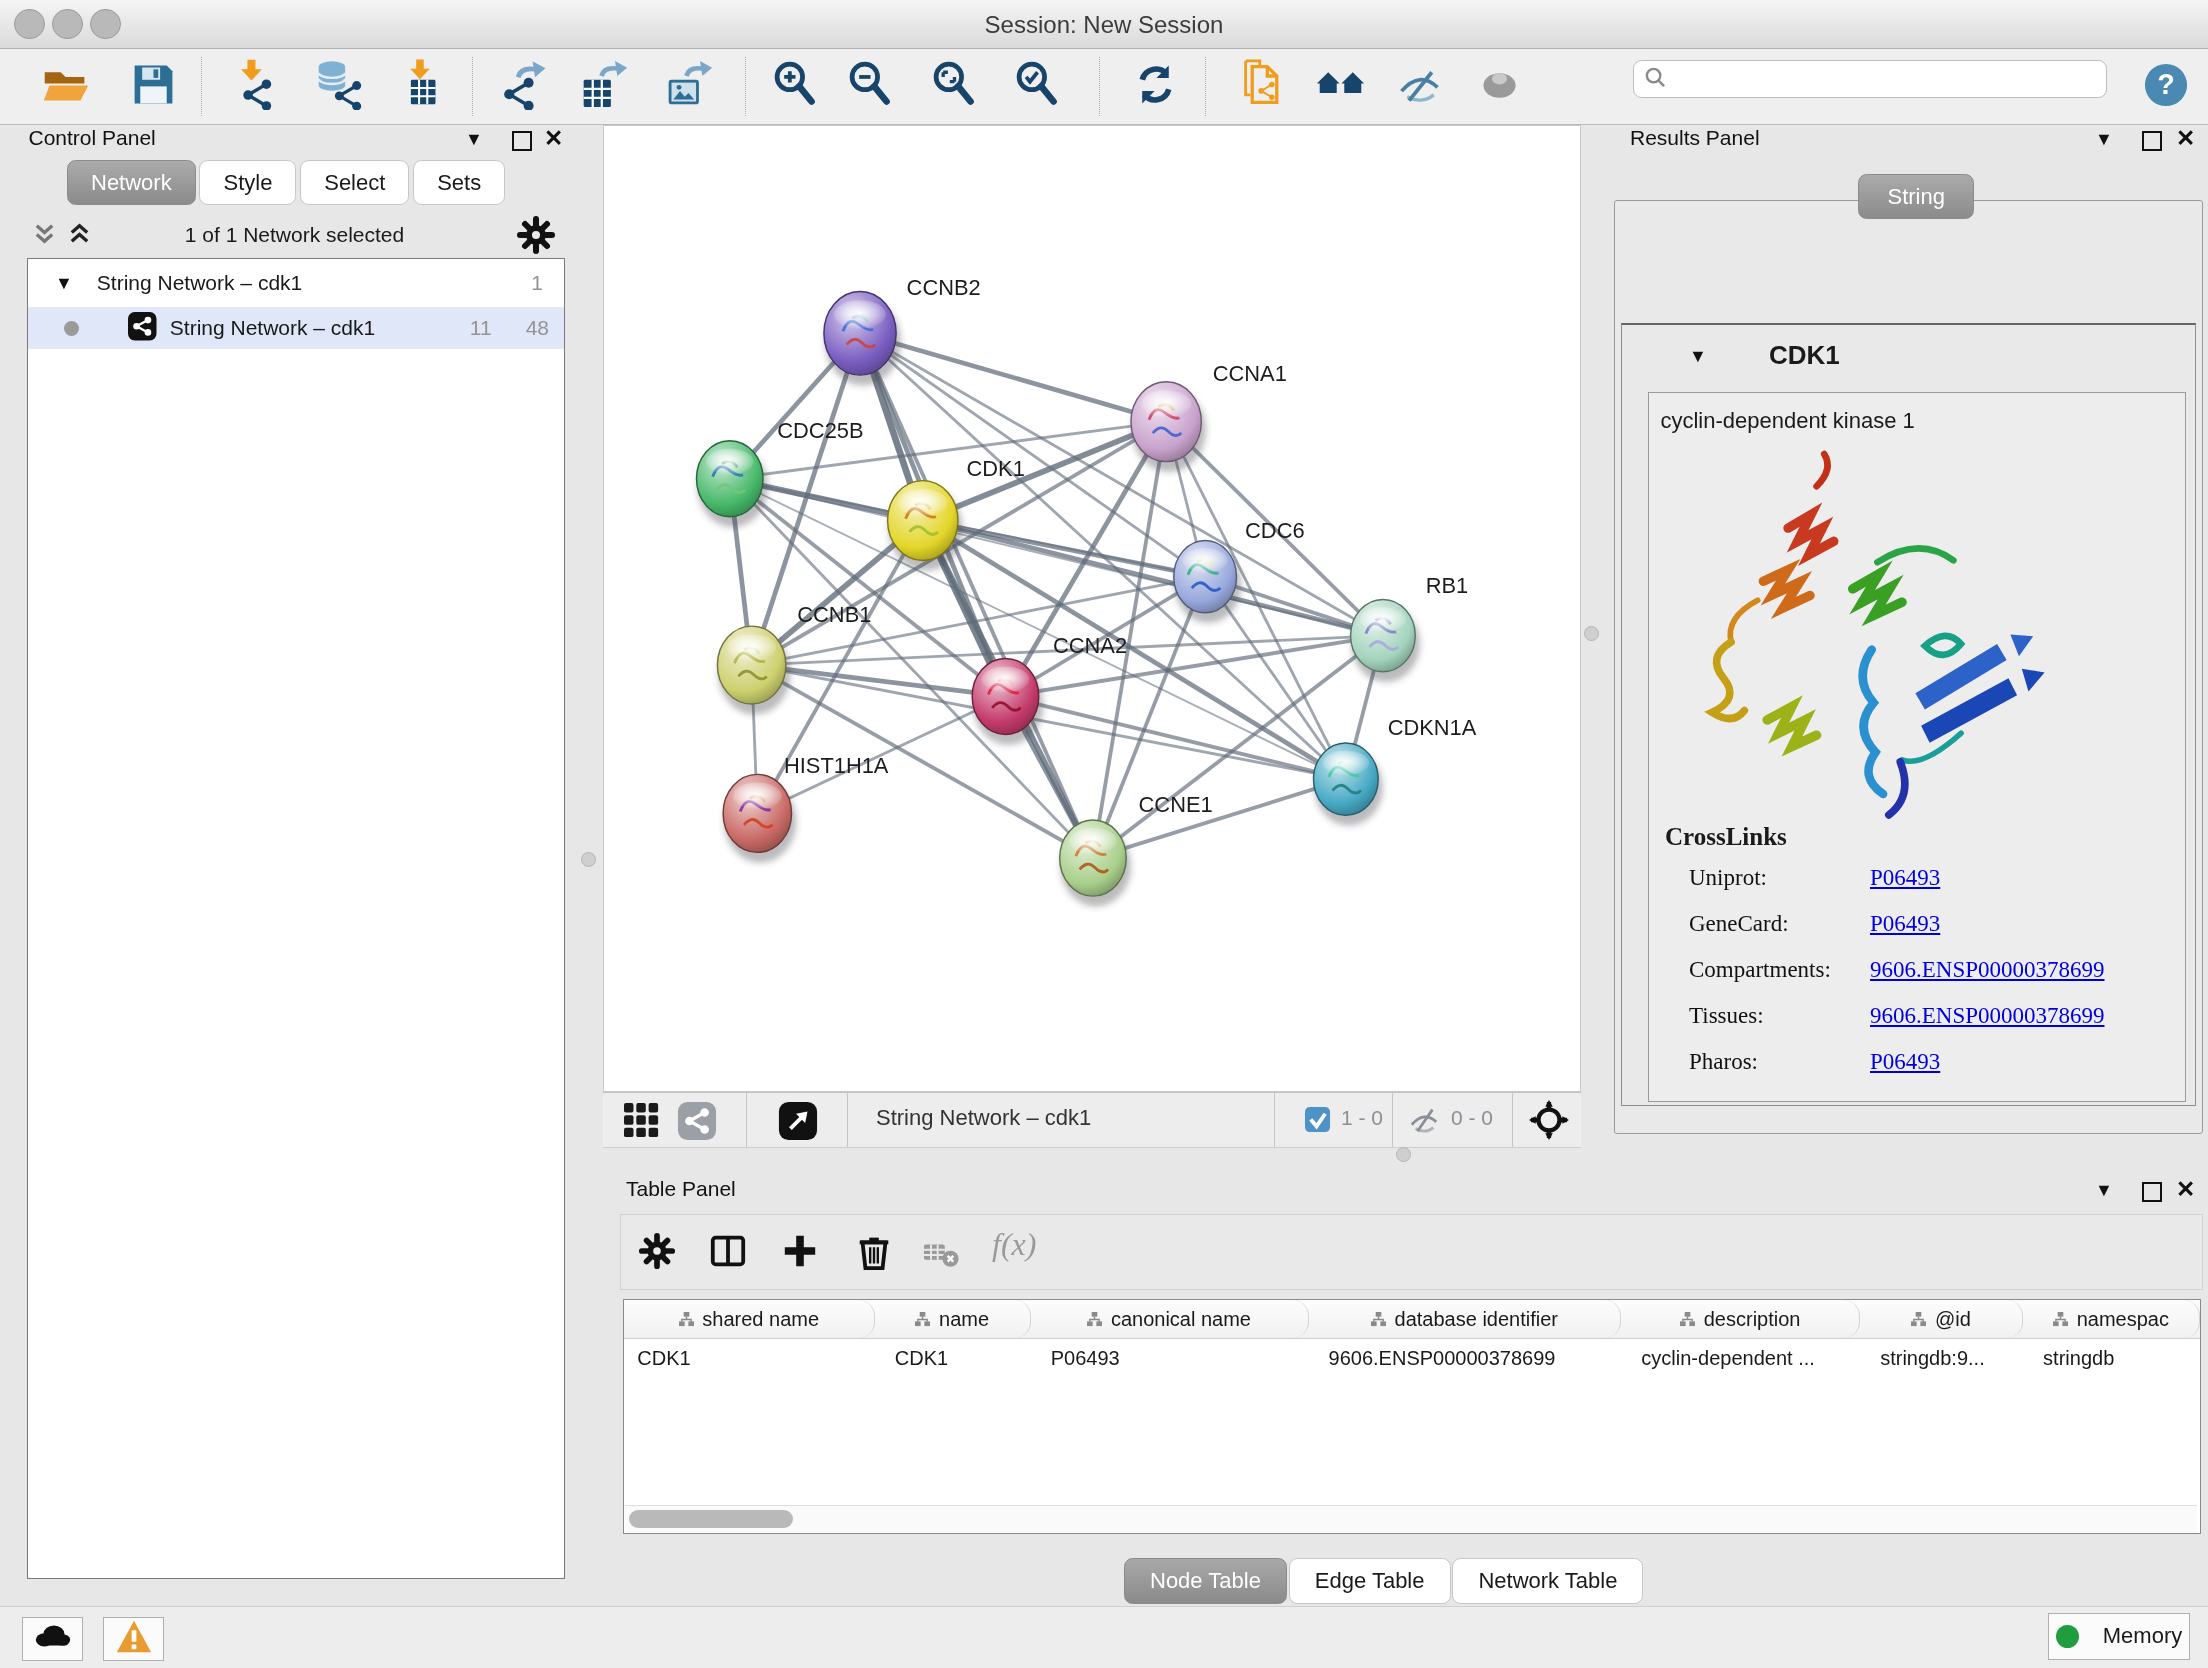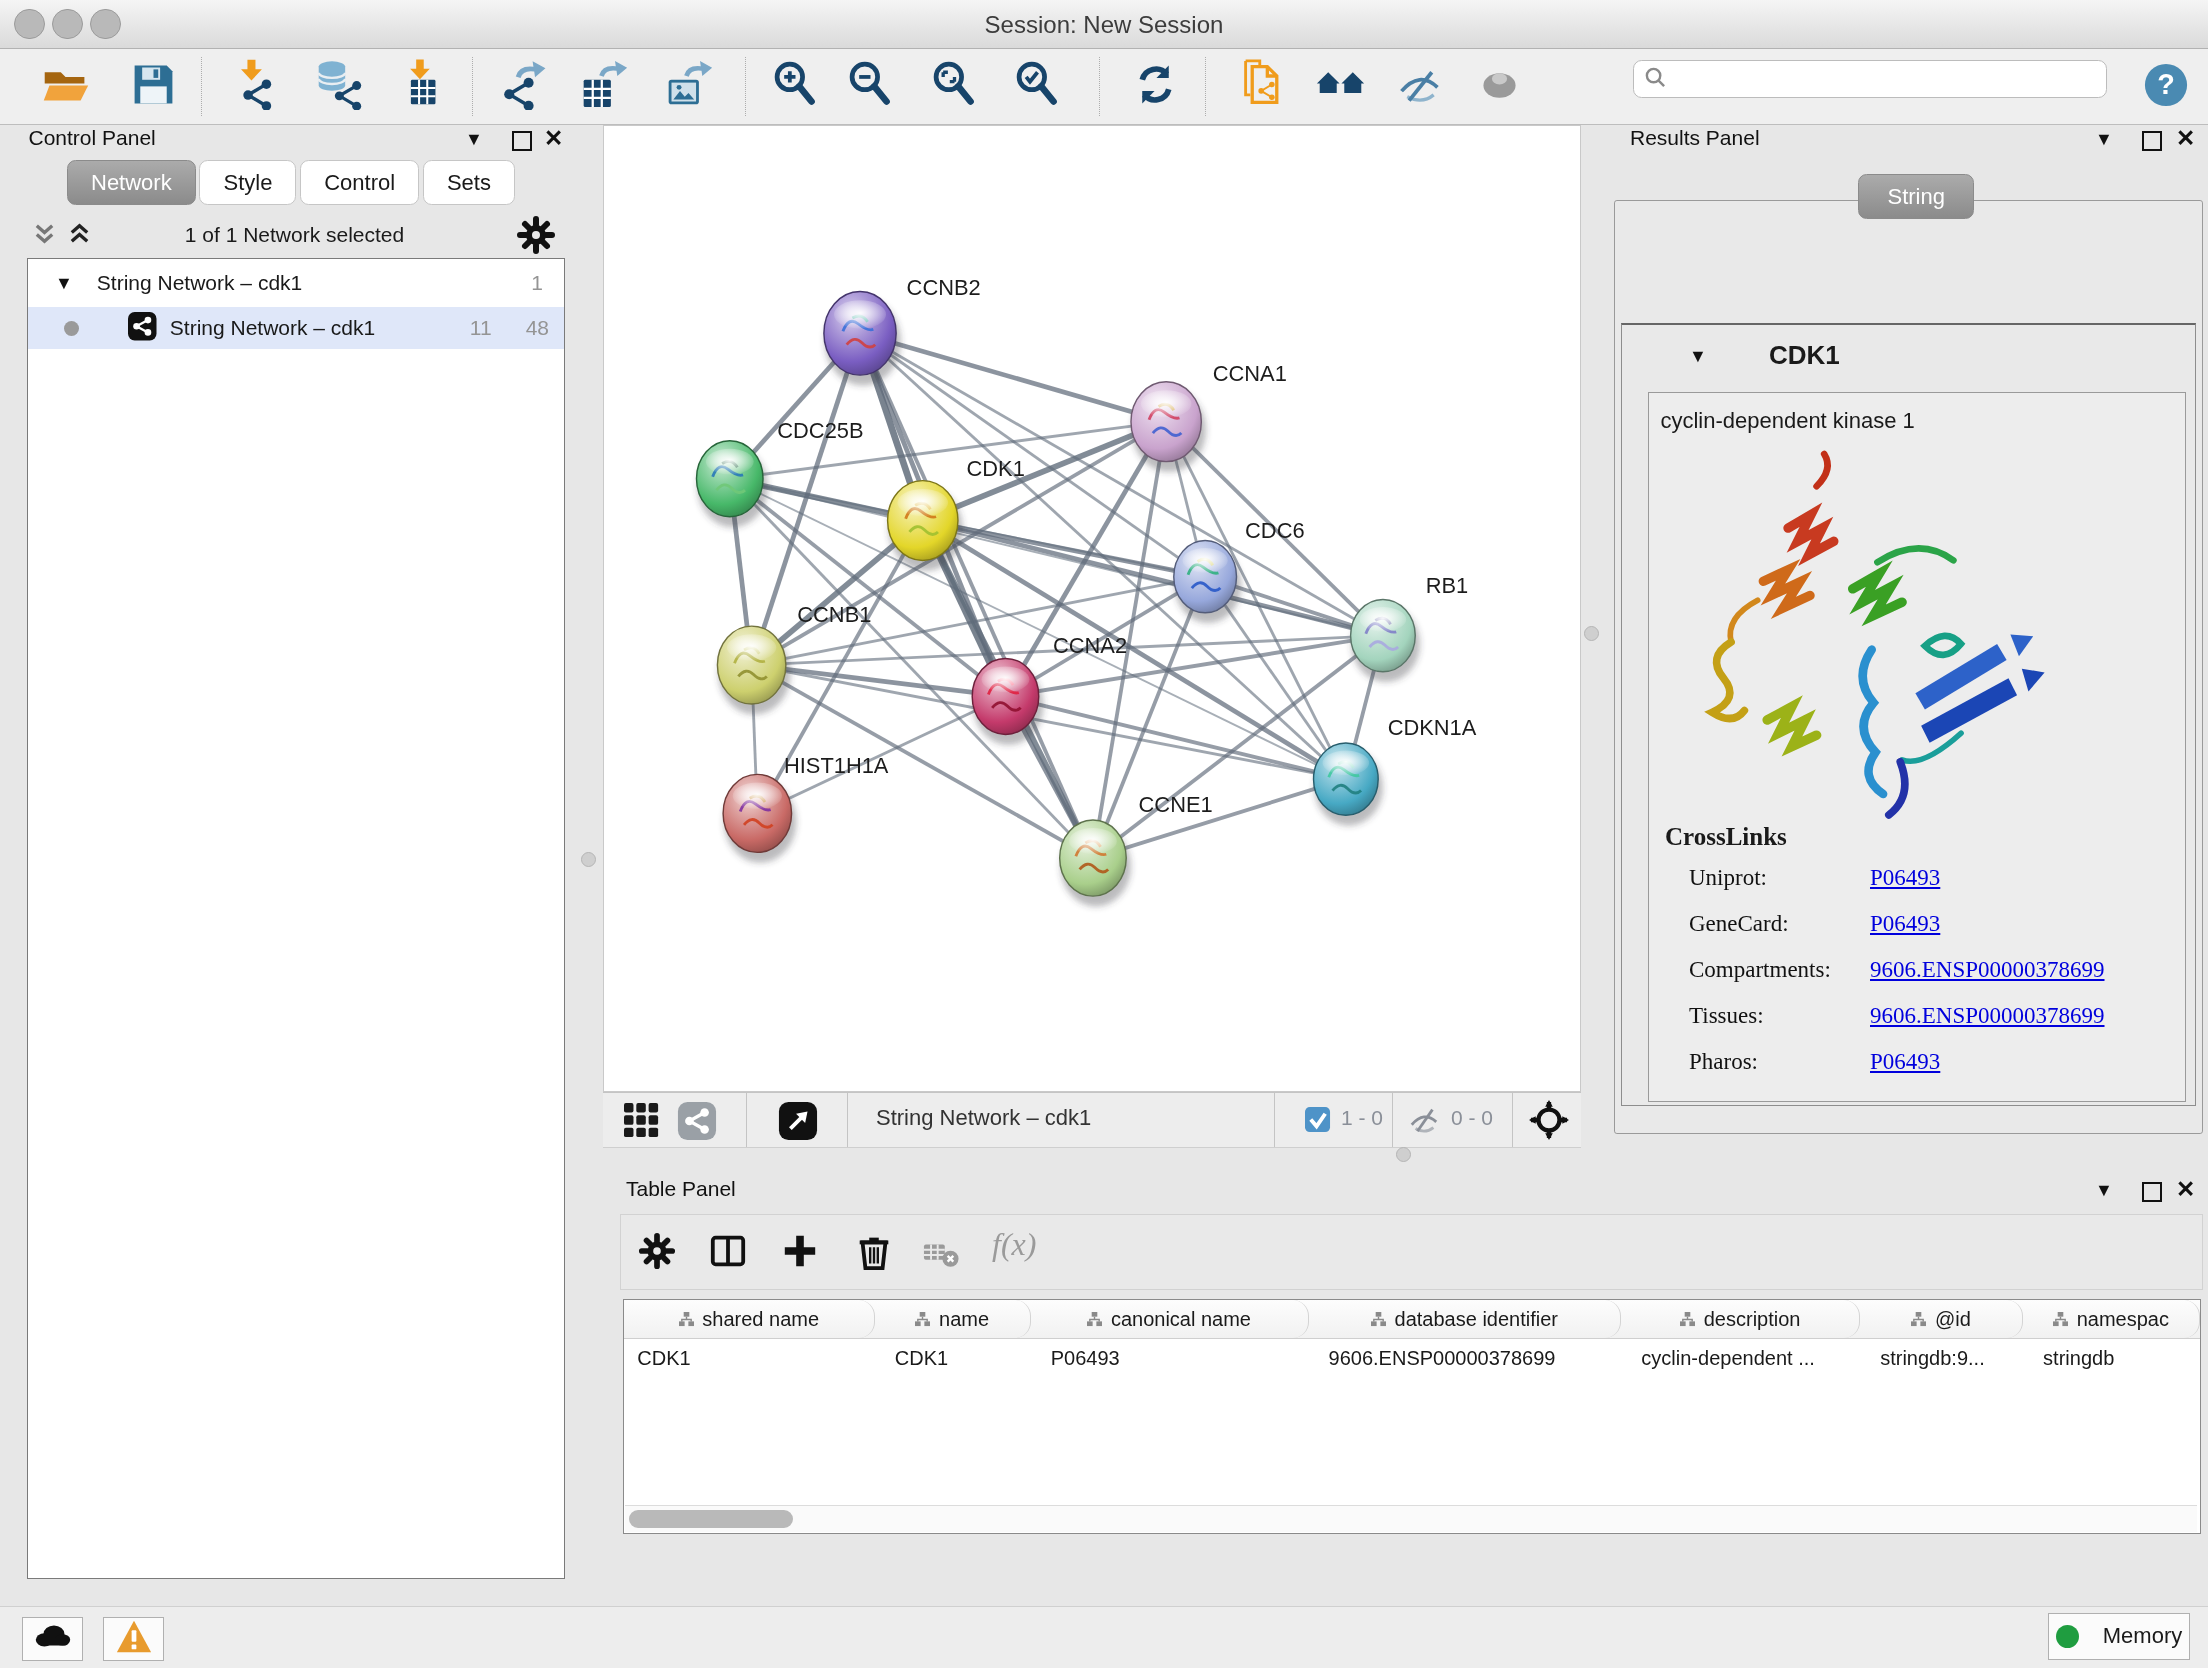--- a/index.html
+++ b/index.html
@@ -274,21 +274,21 @@
   </div>
 
   <div class="abs panel-title" style="left:28.5px;top:126px">Control Panel</div>
   <div class="abs tri" style="left:465px;top:129px">▼</div>
   <div class="abs" style="left:512px;top:131px"><span class="sq"></span></div>
   <div class="abs xmark" style="left:544px;top:125px">✕</div>
 
   <div class="abs" style="left:67px;top:160px;display:flex">
     <div class="tab sel">Network</div>
     <div class="tab">Style</div>
-    <div class="tab">Control</div>
+    <div class="tab">Select</div>
     <div class="tab">Sets</div>
   </div>
 
   <div class="abs" style="left:32px;top:221px"><span><svg width="25" height="25" viewBox="0 0 26 26">
           <path d="M5 5l8 7 8-7M5 14l8 7 8-7" stroke="#777" stroke-width="3.5" fill="none"></path>
         </svg></span></div>
   <div class="abs" style="left:67px;top:221px"><span><svg width="25" height="25" viewBox="0 0 26 26">
           <path d="M5 12l8-7 8 7M5 21l8-7 8 7" stroke="#222" stroke-width="3.5" fill="none"></path>
         </svg></span></div>
   <div class="abs" style="left:114px;top:223px;width:361px;text-align:center;font-size:21px">1 of 1 Network selected</div>
@@ -810,20 +810,25 @@
         <div class="td" style="width: 313px; padding-left: 20px;">9606.ENSP00000378699</div>
         <div class="td" style="width: 239px; padding-left: 20px;">cyclin-dependent ...</div>
         <div class="td" style="width: 163px; padding-left: 20px;">stringdb:9...</div>
         <div class="td" style="width: 177px; padding-left: 20px;">stringdb</div>
       </div>
     <div id="hscroll" class="abs">
       <div id="hthumb" class="abs"></div>
     </div>
   </div>
 
+  <div class="abs" style="left:1124px;top:1558px;display:flex;gap:1.9px">
+    <div class="btab sel">Node Table</div>
+    <div class="btab">Edge Table</div>
+    <div class="btab">Network Table</div>
+  </div>
 
   <div id="statusbar" class="abs">
     <div class="sbtn abs" style="left:22px;top:9.5px;width:59px;height:42px">
         <span><svg width="44" height="44" viewBox="0 0 46 46">
             <ellipse cx="14" cy="26" rx="9" ry="7" fill="#111"></ellipse>
             <ellipse cx="24" cy="20" rx="11" ry="9" fill="#111"></ellipse>
             <ellipse cx="33" cy="26" rx="8" ry="6" fill="#111"></ellipse>
             <rect x="8" y="24" width="31" height="8" rx="4" fill="#111"></rect>
           </svg></span>
       </div>

